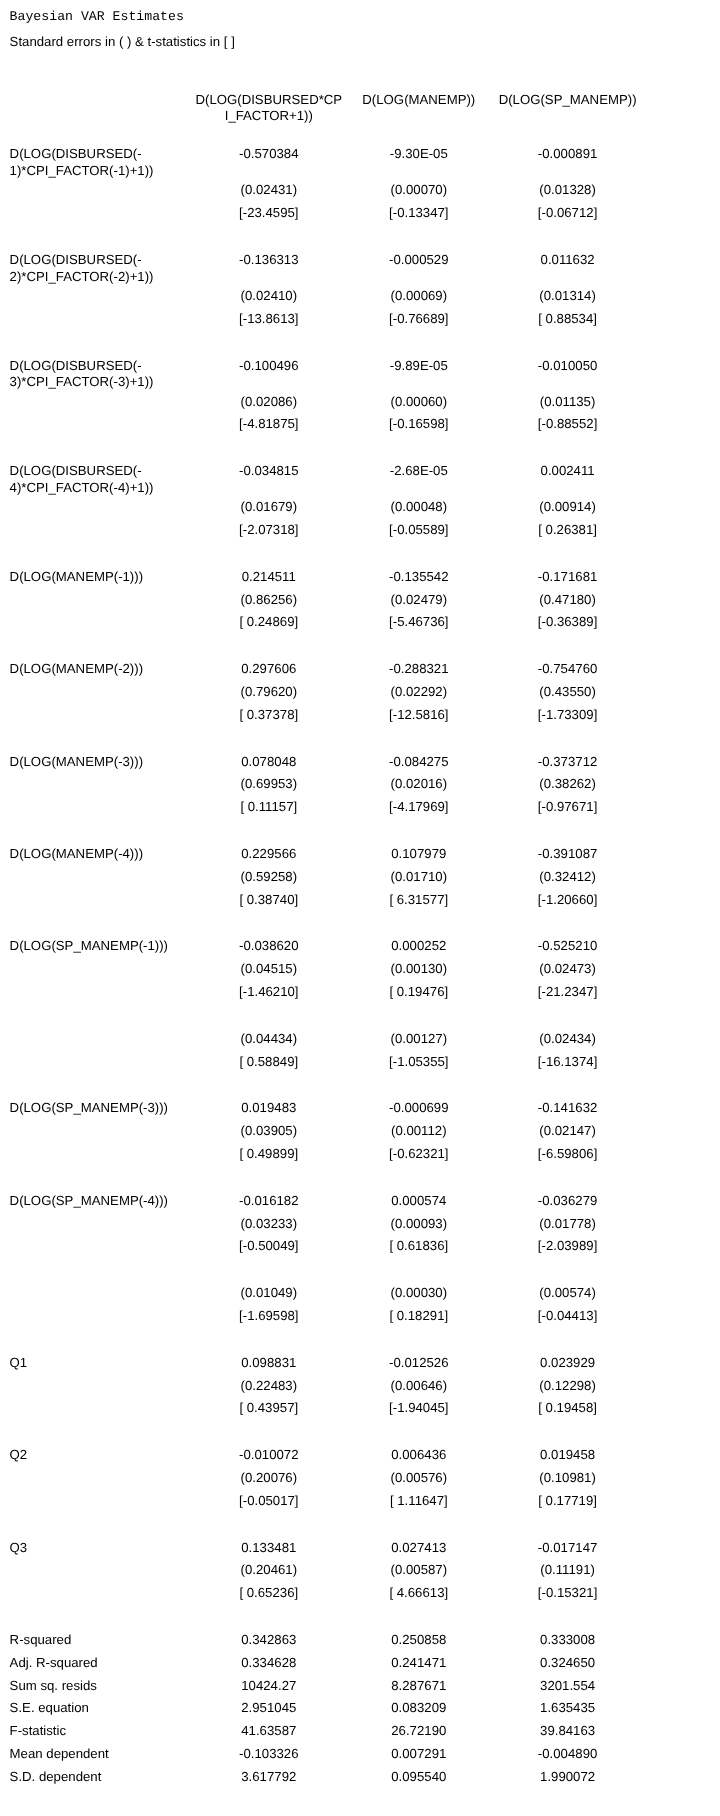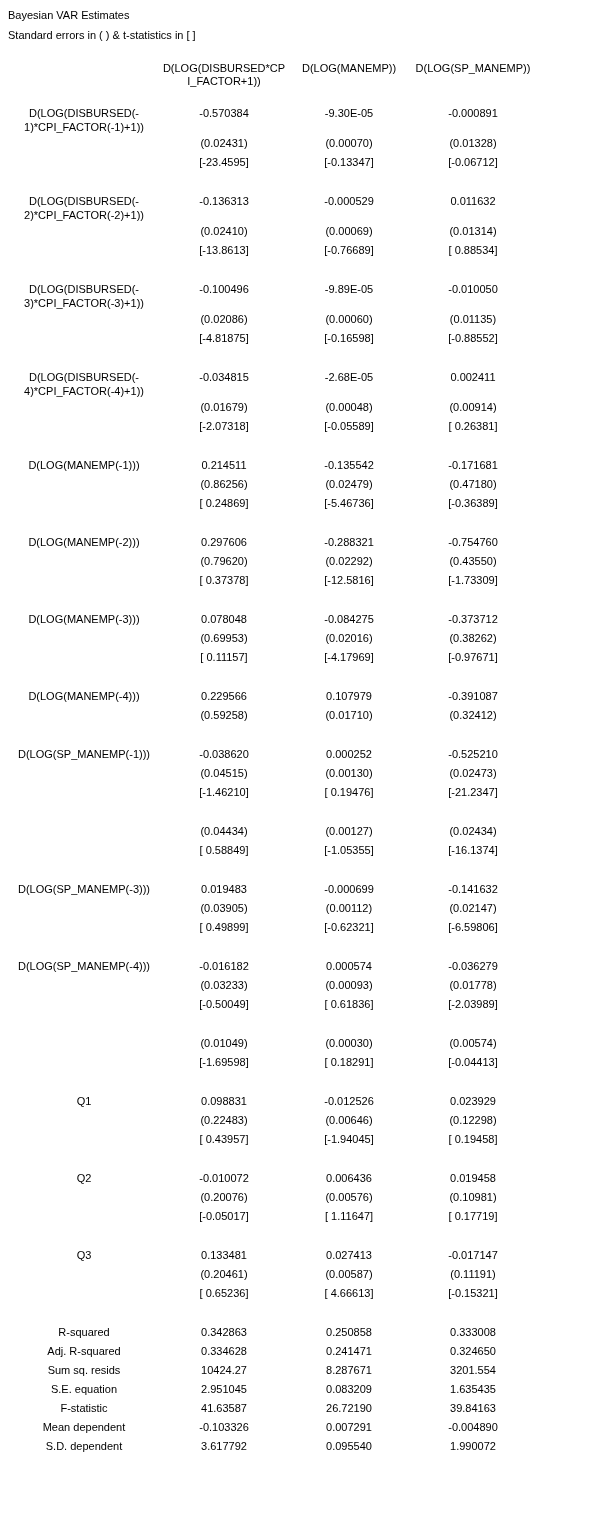--- a/index.html
+++ b/index.html
@@ -13,20 +13,21 @@
   .page {
     width: 600px;
     box-sizing: border-box;
     padding: 8px 0 10px 8px;
     background: #ffffff;
   }
   .title {
     line-height: 14px;
     margin-bottom: 6px;
     white-space: pre;
+    font-family: Liberation Mono, monospace;
   }
   .subtitle {
     line-height: 14px;
     white-space: pre;
   }
   .grid-line {
     display: grid;
     grid-template-columns: 152px 128px 122px 126px;
     align-items: start;
     min-height: 19px;
@@ -34,24 +35,23 @@
   .v {
     text-align: center;
     white-space: pre;
     line-height: 16px;
     padding-top: 1px;
   }
   .lbl {
     white-space: pre-line;
     line-height: 14px;
     padding-top: 2px;
-    text-align: center;
   }
   .header-row {
-    margin-top: 20px;
+    margin-top: 36px;
     margin-bottom: 16px;
   }
   .hdr {
     white-space: pre-line;
     line-height: 13px;
     padding-top: 0;
   }
   .block { margin-bottom: 20px; }
   .summary { margin-top: 18px; }
 </style>
@@ -228,20 +228,26 @@
       <div class="v coef">0.229566</div>
       <div class="v coef">0.107979</div>
       <div class="v coef">-0.391087</div>
     </div>
     <div class="grid-line">
       <div class="lbl"></div>
       <div class="v se">(0.59258)</div>
       <div class="v se">(0.01710)</div>
       <div class="v se">(0.32412)</div>
     </div>
+    <div class="grid-line">
+      <div class="lbl"></div>
+      <div class="v tstat">[ 0.38740]</div>
+      <div class="v tstat">[ 6.31577]</div>
+      <div class="v tstat">[-1.20660]</div>
+    </div>
   </div>
 
   <div class="block">
     <div class="grid-line">
       <div class="lbl">D(LOG(SP_MANEMP(-1)))</div>
       <div class="v coef">-0.038620</div>
       <div class="v coef">0.000252</div>
       <div class="v coef">-0.525210</div>
     </div>
     <div class="grid-line">

